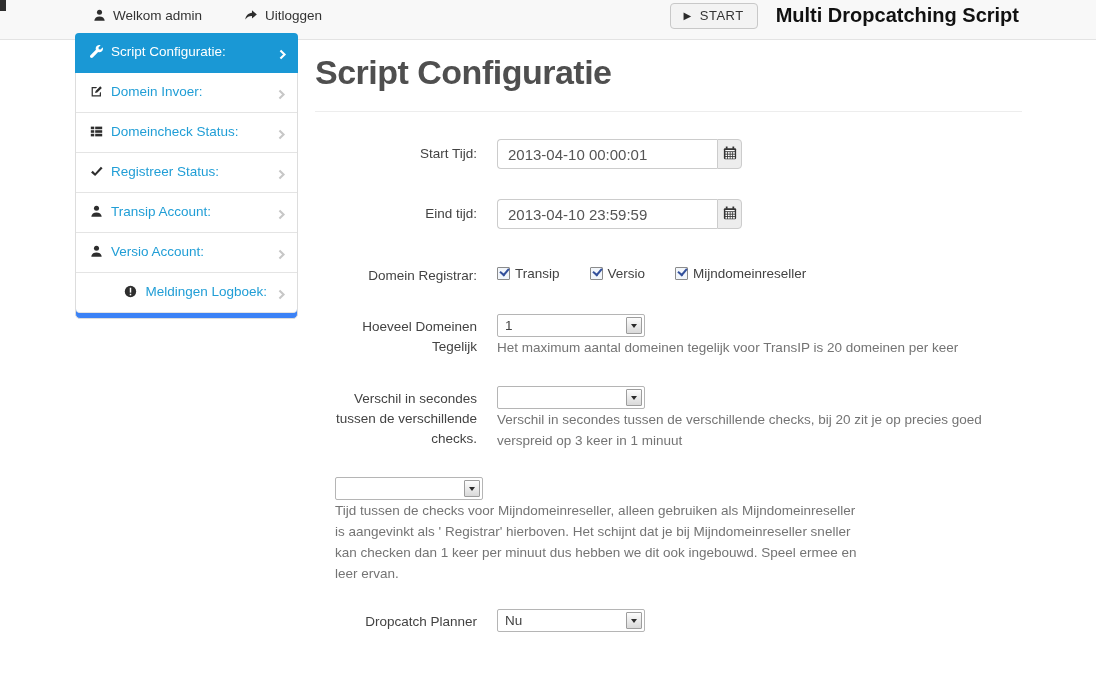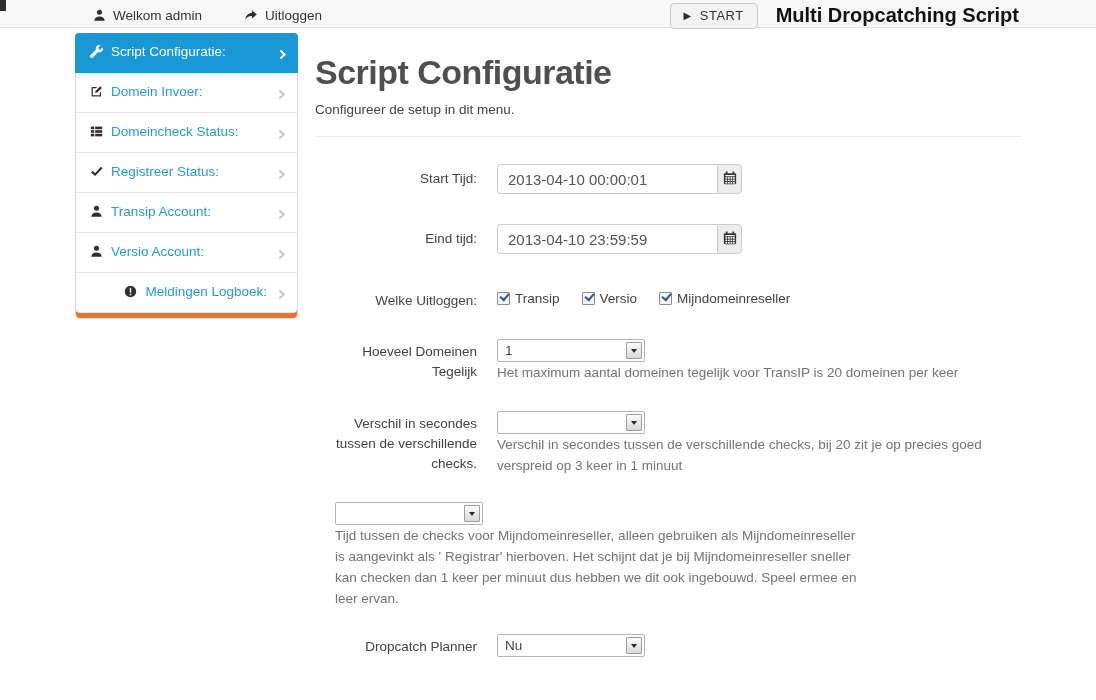--- a/index.html
+++ b/index.html
@@ -5,21 +5,21 @@
   * { box-sizing: border-box; }
   html,body { margin:0; padding:0; }
   body {
     width:1096px; height:700px; overflow:hidden; position:relative;
     background:#fff; font-family:"Liberation Sans", sans-serif;
     font-size:13.5px; color:#434343;
   }
 
   
   .navbar {
-    position:absolute; top:0; left:0; width:1096px; height:28px;
+    position:absolute; top:0; left:0; width:1096px; height:40px;
     background:#f8f8f8; border-bottom:1px solid #e3e3e3;
   }
   .navbar-inner {
     width:946px; margin:0 auto; height:31px;
     display:flex; align-items:center; padding:0 2px 0 18px;
   }
   .nav-item {
     display:inline-flex; align-items:center; gap:7px;
     color:#333; cursor:pointer; margin-right:42px; white-space:nowrap;
   }
@@ -34,21 +34,21 @@
   .start-btn .play { font-size:10px; line-height:1; color:#2b2b2b; }
   .brand { font-size:20px; font-weight:bold; color:#111; white-space:nowrap; }
 
   .corner-artifact {
     position:absolute; left:0; top:0; width:6px; height:11px; background:#2e2e2e;
   }
 
   
   .sidebar {
     position:absolute; left:75px; top:33px; width:223px;
-    border:1px solid #ddd; border-radius:5px; background:#f97316;
+    border:1px solid #ddd; border-radius:5px; background:#3b82f6;
     padding-bottom:5px;
   }
   .side-item {
     position:relative; display:block;
     padding:10px 30px 10px 14px;
     border-bottom:1px solid #e4e4e4;
     color:#219ed6; cursor:pointer; line-height:17px;
     background:#fff;
   }
   .side-item:last-child { border-bottom:1px solid #e4e4e4; border-radius:0 0 4px 4px;text-align:right; }
@@ -89,21 +89,21 @@
     border:1px solid #ccc; border-right:none; border-radius:4px 0 0 4px;
     font-family:"Liberation Sans", sans-serif; font-size:15px; color:#555;
     background:#fff; outline:none;
   }
   .addon {
     width:25px; height:30px; background:#ededed; border:1px solid #ccc;
     border-radius:0 4px 4px 0; display:flex; align-items:center; justify-content:center;
     cursor:pointer;
   }
 
-  .check-row { display:flex; align-items:center; padding-top:5px; gap:22px; }
+  .check-row { display:flex; align-items:center; padding-top:5px; gap:30px; }
   .check-item { display:inline-flex; align-items:center; gap:5px; cursor:pointer; color:#434343; }
   .cb {
     appearance:none; -webkit-appearance:none; width:13px; height:13px; margin:0;
     border:1px solid #8b8b8b; background:#f2f6fb; border-radius:1px;
     position:relative; cursor:pointer;
   }
   .cb:checked::after {
     content:""; position:absolute; left:2px; top:0px; width:7px; height:4px;
     border-left:2px solid #34519c; border-bottom:2px solid #34519c;
     transform:rotate(-50deg);
@@ -244,21 +244,20 @@
         </svg>
     </span><span>Meldingen Logboek:</span>
     <span class="chev"><svg viewBox="0 0 16 16" width="11" height="11">
           <path d="M5 2.2l6 5.8-6 5.8" stroke="currentColor" stroke-width="3" fill="none"></path>
         </svg></span>
   </a>
 </div>
 
 <div class="main">
   <h1 class="page-title">Script Configuratie</h1>
-  <p class="page-subtitle">Configureer de setup in dit menu.</p>
   <hr class="divider">
 
   <div class="form-row">
     <div class="form-label">Start Tijd:</div>
     <div class="ctrl-col">
       <div class="input-group">
         <input class="text-input" type="text" value="2013-04-10 00:00:01" style="">
         <span class="addon">
           <span>
             <svg viewBox="0 0 16 16" width="14" height="14" fill="#333">
@@ -314,21 +313,21 @@
                   <rect x="11.5" y="12.6" width="2" height="1.8"></rect>
                 </g>
               </svg>
           </span>
         </span>
       </div>
     </div>
   </div>
 
   <div class="form-row tight">
-    <div class="form-label" style="padding-top:2px">Welke Uitloggen:</div>
+    <div class="form-label" style="padding-top:2px">Domein Registrar:</div>
     <div class="ctrl-col">
       <div class="check-row" style="padding-top:2px">
         <label class="check-item">
           <input type="checkbox" class="cb" checked="true" style="">
           <span>Transip</span>
         </label>
         <label class="check-item">
           <input type="checkbox" class="cb" checked="true" style="">
           <span>Versio</span>
         </label>

